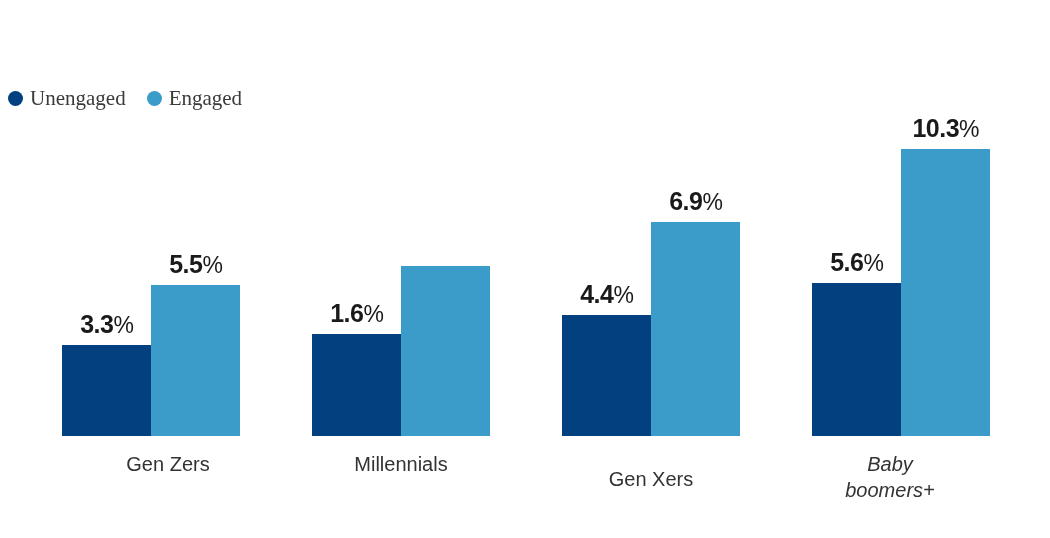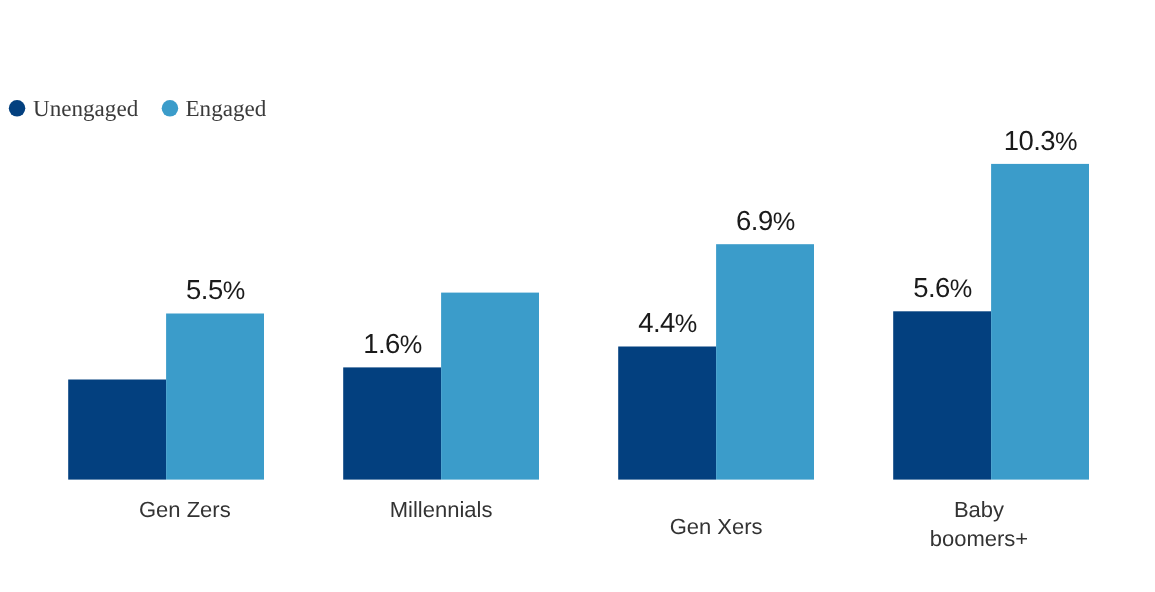--- a/index.html
+++ b/index.html
@@ -91,21 +91,21 @@
   .bar-value {
     position: absolute;
     width: 140px;
     text-align: center;
     font-size: 25px;
     color: #1a1a1a;
     white-space: nowrap;
     line-height: 1;
   }
   .bar-value .num {
-    font-weight: normal;
+    font-weight: bold;
     letter-spacing: -0.5px;
     margin-top: 23px;
   }
   .bar-value .pct {
     font-weight: normal;
     font-size: 23px;
   }
 
   
   #category-labels {
@@ -141,20 +141,23 @@
     </div>
   </div>
 
   <div id="plot-area">
 
     <div class="bar-group" style="left:62px; width:178px;">
       <div class="bars-row">
         <div class="bar unengaged" style="height:91px"></div>
         <div class="bar engaged" style="height:151px"></div>
       </div>
+      <div class="bar-value" style="left:-25px; bottom:99px;">
+        <span class="num">3.3</span><span class="pct">%</span>
+      </div>
       <div class="bar-value" style="left:64px; bottom:159px;">
         <span class="num">5.5</span><span class="pct">%</span>
       </div>
     </div>
 
     <div class="bar-group" style="left:312px; width:178px;">
       <div class="bars-row">
         <div class="bar unengaged" style="height:102px"></div>
         <div class="bar engaged" style="height:170px"></div>
       </div>
@@ -188,18 +191,18 @@
         <span class="num">10.3</span><span class="pct">%</span>
       </div>
     </div>
 
   </div>
 
   <div id="category-labels">
     <div class="cat-label" style="left:68px; top:8px;">Gen Zers</div>
     <div class="cat-label" style="left:301px; top:8px;">Millennials</div>
     <div class="cat-label" style="left:551px; top:23px;">Gen Xers</div>
-    <div class="cat-label" style="left:801px; top:8px; width:178px;">
+    <div class="cat-label" style="left:801px; top:8px; width:178px;font-style:italic;">
       <span style="display:inline-block; max-width:125px;">Baby boomers+</span>
     </div>
   </div>
 
 </div>
 
 </body></html>

